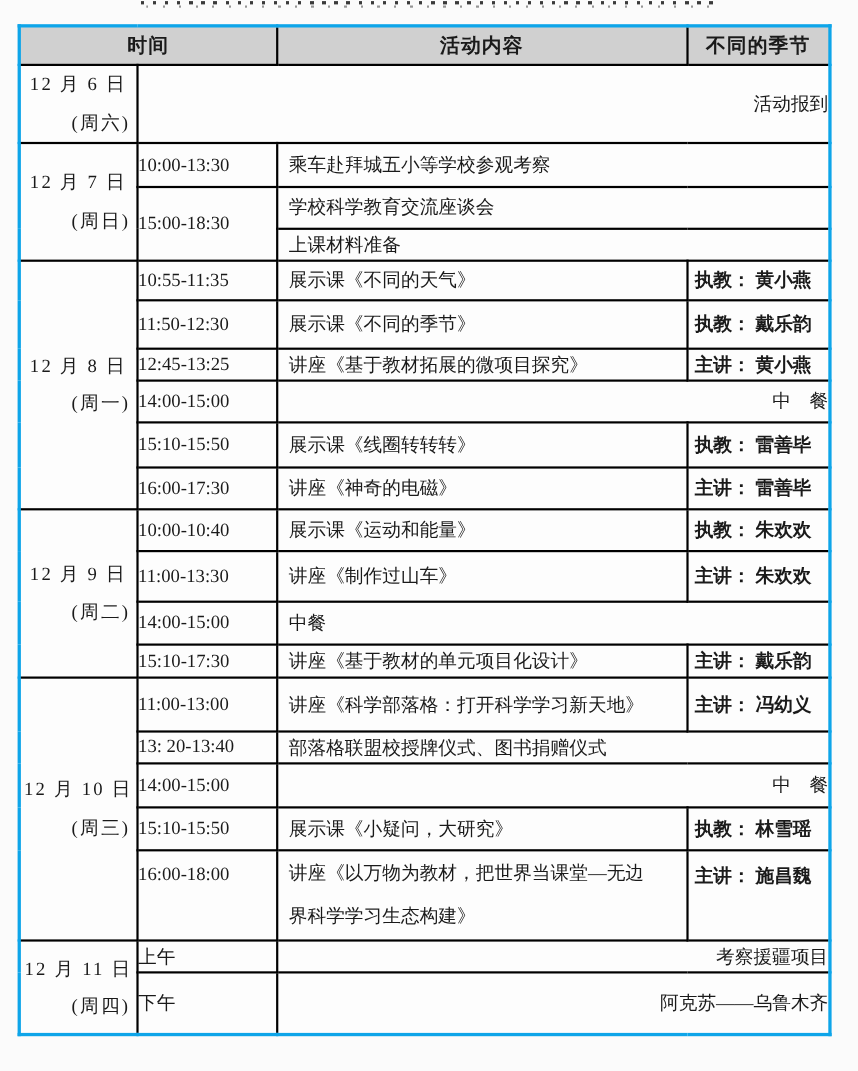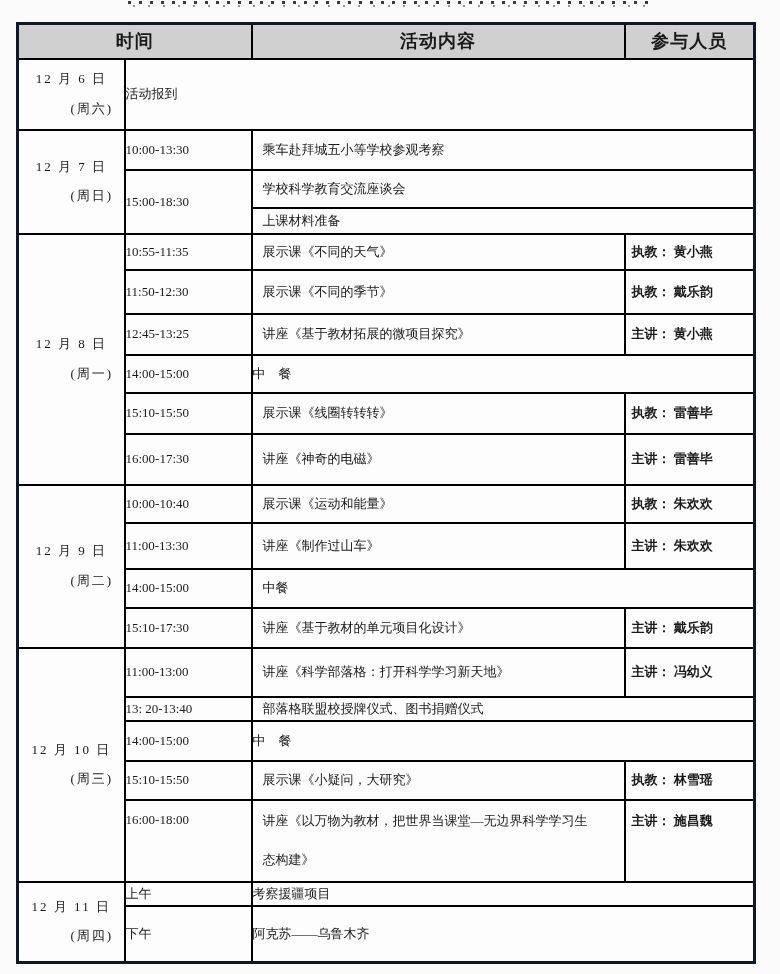--- a/index.html
+++ b/index.html
@@ -23,44 +23,44 @@
     background-position: 0 0, 5px 4px;
     background-repeat: no-repeat;
   }
   table.schedule {
     position: absolute;
     top: 22px; left: 16px;
     width: 737px;
     border-collapse: collapse;
     table-layout: fixed;
     background: #fdfdfd;
-    border: 3px solid #0f172a;
+    border: 3px solid #0ea5e9;
   }
   .schedule th, .schedule td { border: 2px solid #000; }
   .schedule th {
     background: #d0d0d0;
     font-size: 18px;
     font-weight: bold;
     text-align: center;
     letter-spacing: 1px;
   }
   .schedule td {
-    font-size: 13px;
+    font-size: 17px;
     vertical-align: middle;
   }
   .col-date { width: 107px; }
   .col-time { width: 127px; }
   .col-content { width: 373px; }
   .col-part { width: 130px; }
 
   .date-cell { text-align: center; letter-spacing: 2px; line-height: 1.25; }
   .date-cell .wk { margin-top: 13px; margin-left: 41px; }
   .time-cell { text-align: left; }
   .act { padding: 2px 8px 2px 10px; text-align: left; }
-  .act.center { text-align: left; padding-left: 0; padding-right: 0; }
+  .act.center { text-align: right; padding-left: 0; padding-right: 0; }
   .part { padding: 2px 2px 2px 6px; text-align: left; font-weight: bold; }
 
   
   tr.top td { vertical-align: top; }
   tr.top .time-cell, tr.top .part { padding-top: 11px; }
   tr.top .act { padding-top: 0; padding-right: 24px; line-height: 39px; font-family: Liberation Serif, serif; }
 </style>
 </head>
 <body>
 
@@ -71,21 +71,21 @@
     <col class="col-date">
       <col class="col-time">
       <col class="col-content">
       <col class="col-part">
   </colgroup>
   <tbody>
 
     <tr style="height:35px">
       <th colspan="2">时间</th>
       <th>活动内容</th>
-      <th>参与人员</th>
+      <th>不同的季节</th>
     </tr>
 
     <tr style="height:71px">
       <td class="date-cell">
         <div>12 月 6 日</div>
         <div class="wk">(周六)</div>
       </td>
       <td colspan="3" class="act center">活动报到</td>
     </tr>
 
@@ -112,35 +112,35 @@
       </td>
       <td class="time-cell">10:55-11:35</td>
       <td class="act">展示课《不同的天气》</td>
       <td class="part">执教： 黄小燕</td>
     </tr>
     <tr style="height:44px">
       <td class="time-cell">11:50-12:30</td>
       <td class="act">展示课《不同的季节》</td>
       <td class="part">执教： 戴乐韵</td>
     </tr>
-    <tr style="height:41px">
+    <tr style="height:29px">
       <td class="time-cell">12:45-13:25</td>
       <td class="act">讲座《基于教材拓展的微项目探究》</td>
       <td class="part">主讲： 黄小燕</td>
     </tr>
     <tr style="height:38px">
       <td class="time-cell">14:00-15:00</td>
       <td colspan="2" class="act center">中　餐</td>
     </tr>
     <tr style="height:41px">
       <td class="time-cell">15:10-15:50</td>
       <td class="act">展示课《线圈转转转》</td>
       <td class="part">执教： 雷善毕</td>
     </tr>
-    <tr style="height:51px">
+    <tr style="height:38px">
       <td class="time-cell">16:00-17:30</td>
       <td class="act">讲座《神奇的电磁》</td>
       <td class="part">主讲： 雷善毕</td>
     </tr>
 
     <tr style="height:38px">
       <td rowspan="4" class="date-cell">
         <div>12 月 9 日</div>
         <div class="wk">(周二)</div>
       </td>
@@ -150,21 +150,21 @@
     </tr>
     <tr style="height:46px">
       <td class="time-cell">11:00-13:30</td>
       <td class="act">讲座《制作过山车》</td>
       <td class="part">主讲： 朱欢欢</td>
     </tr>
     <tr style="height:39px">
       <td class="time-cell">14:00-15:00</td>
       <td colspan="2" class="act">中餐</td>
     </tr>
-    <tr style="height:40px">
+    <tr style="height:30px">
       <td class="time-cell">15:10-17:30</td>
       <td class="act">讲座《基于教材的单元项目化设计》</td>
       <td class="part">主讲： 戴乐韵</td>
     </tr>
 
     <tr style="height:49px">
       <td rowspan="5" class="date-cell">
         <div>12 月 10 日</div>
         <div class="wk">(周三)</div>
       </td>

